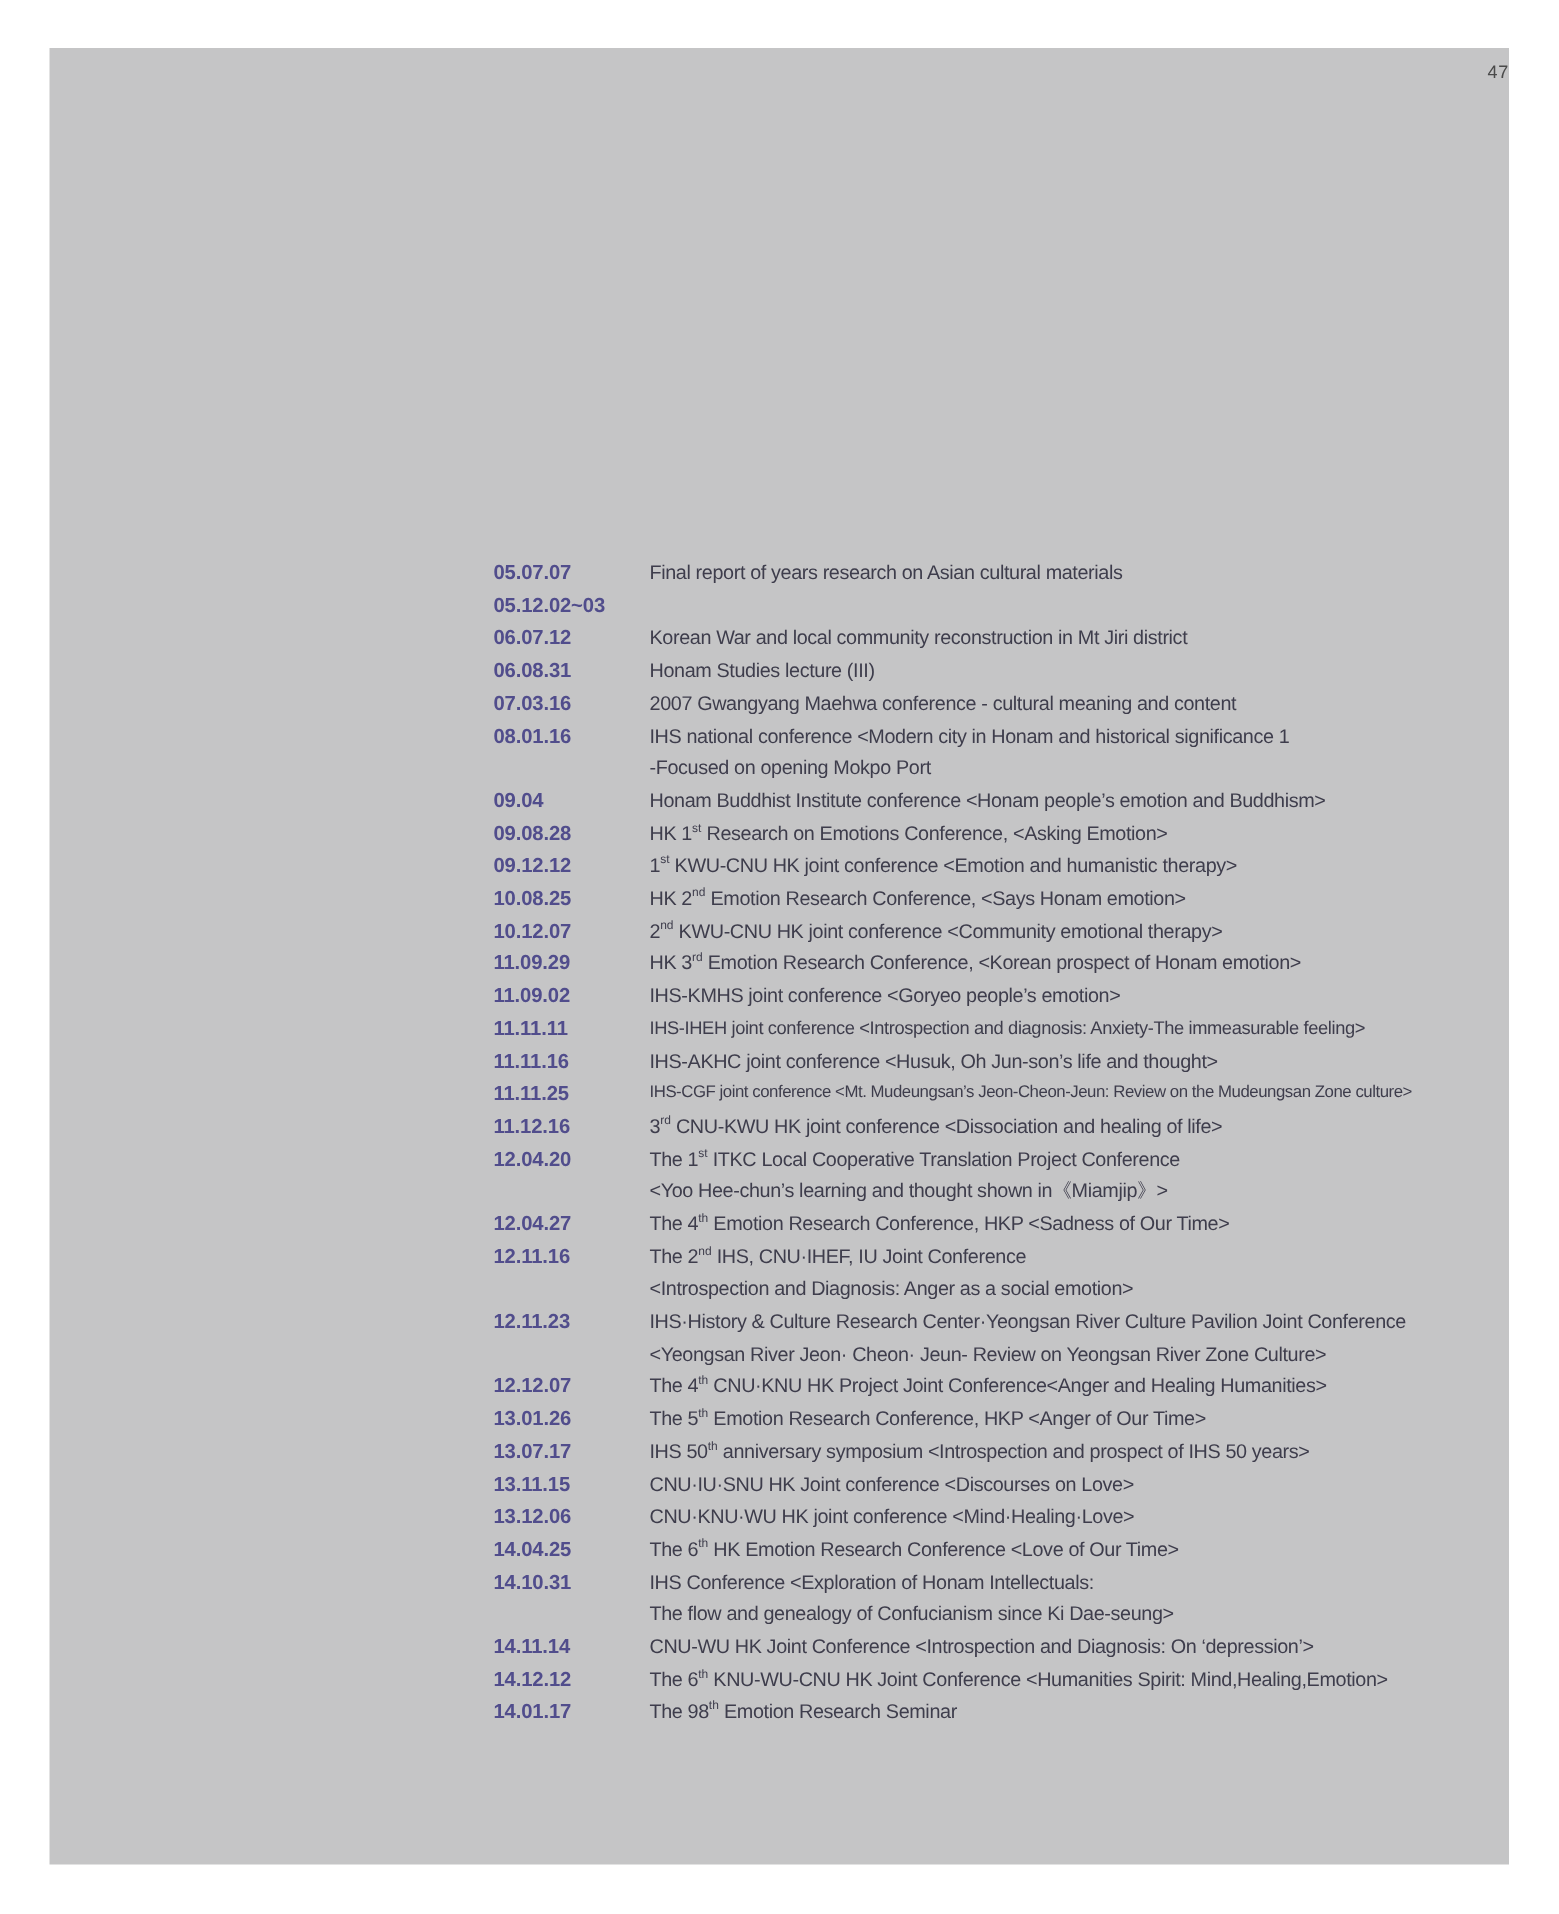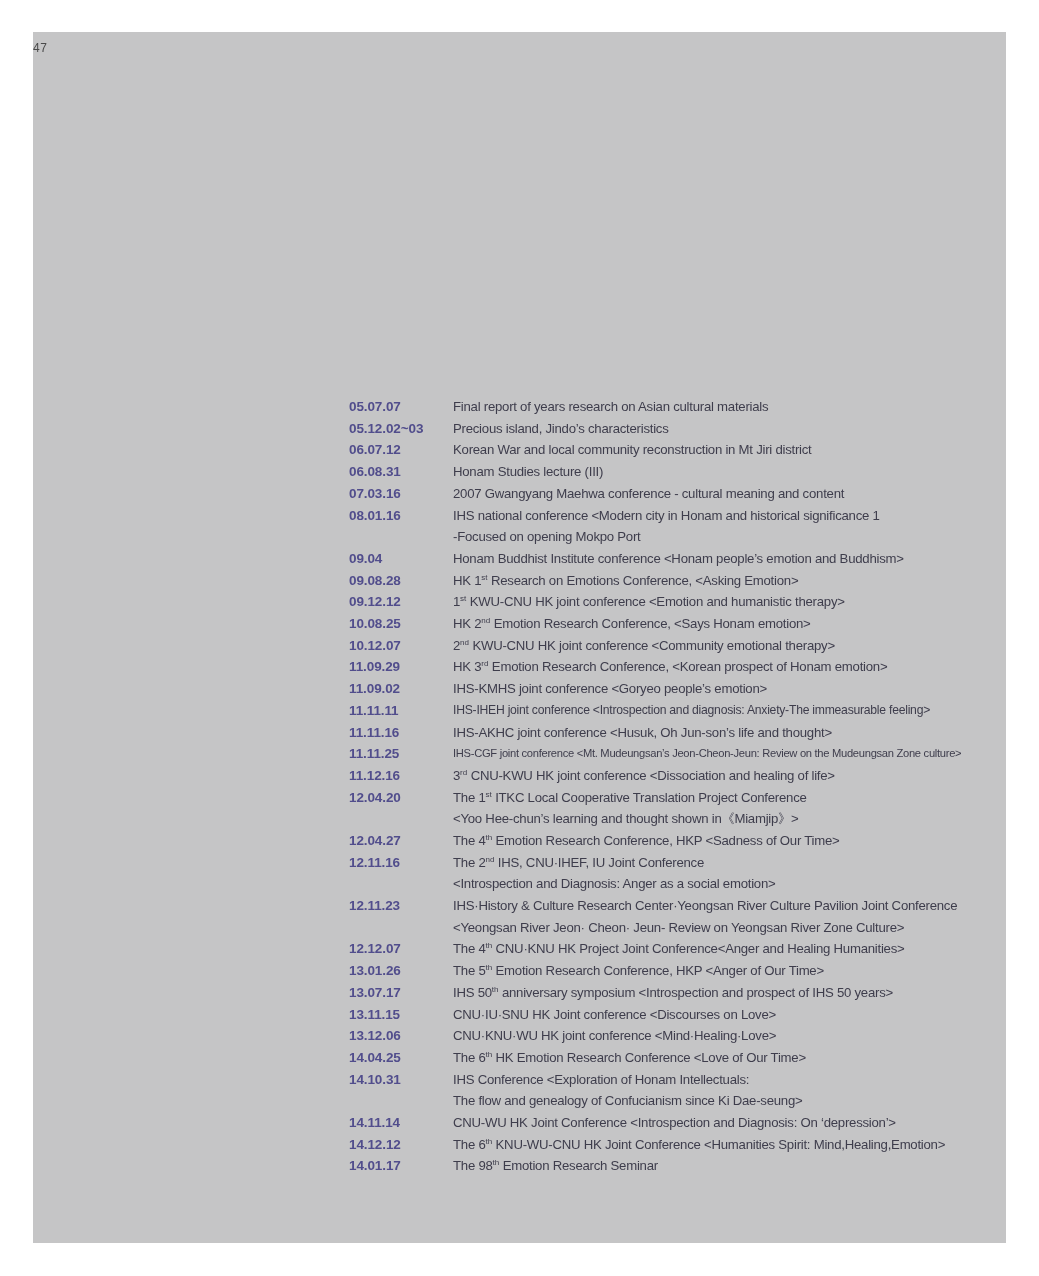--- a/index.html
+++ b/index.html
@@ -21,31 +21,30 @@
     top: 32px;
     width: 973px;
     height: 1211px;
     background: #c5c5c6;
   }
   .page-number {
     position: absolute;
     top: 9px;
     left: 0;
     width: 100%;
-    text-align: left;
+    text-align: right;
     font-size: 12px;
     color: #4a4a4a;
     letter-spacing: 0.5px;
   }
   .event-list {
     position: absolute;
-    left: 316px;
+    left: 296px;
     top: 339px;
     width: 660px;
-    margin-top: 25px;
   }
   .event-row {
     display: flex;
     align-items: flex-start;
   }
   .event-date {
     flex: 0 0 104px;
     font-weight: bold;
     font-size: 13.5px;
     line-height: 21.7px;
@@ -81,23 +80,20 @@
     <div class="page-number">47</div>
     <div class="event-list">
         <div class="event-row">
           <div class="event-date">05.07.07</div>
           <div class="event-desc">
             <div class="event-line">Final report of years research on Asian cultural materials</div>
           </div>
         </div>
         <div class="event-row">
           <div class="event-date">05.12.02~03</div>
-          <div class="event-desc">
-            <div class="event-line">Precious island, Jindo’s characteristics</div>
-          </div>
         </div>
         <div class="event-row">
           <div class="event-date">06.07.12</div>
           <div class="event-desc">
             <div class="event-line">Korean War and local community reconstruction in Mt Jiri district</div>
           </div>
         </div>
         <div class="event-row">
           <div class="event-date">06.08.31</div>
           <div class="event-desc">

